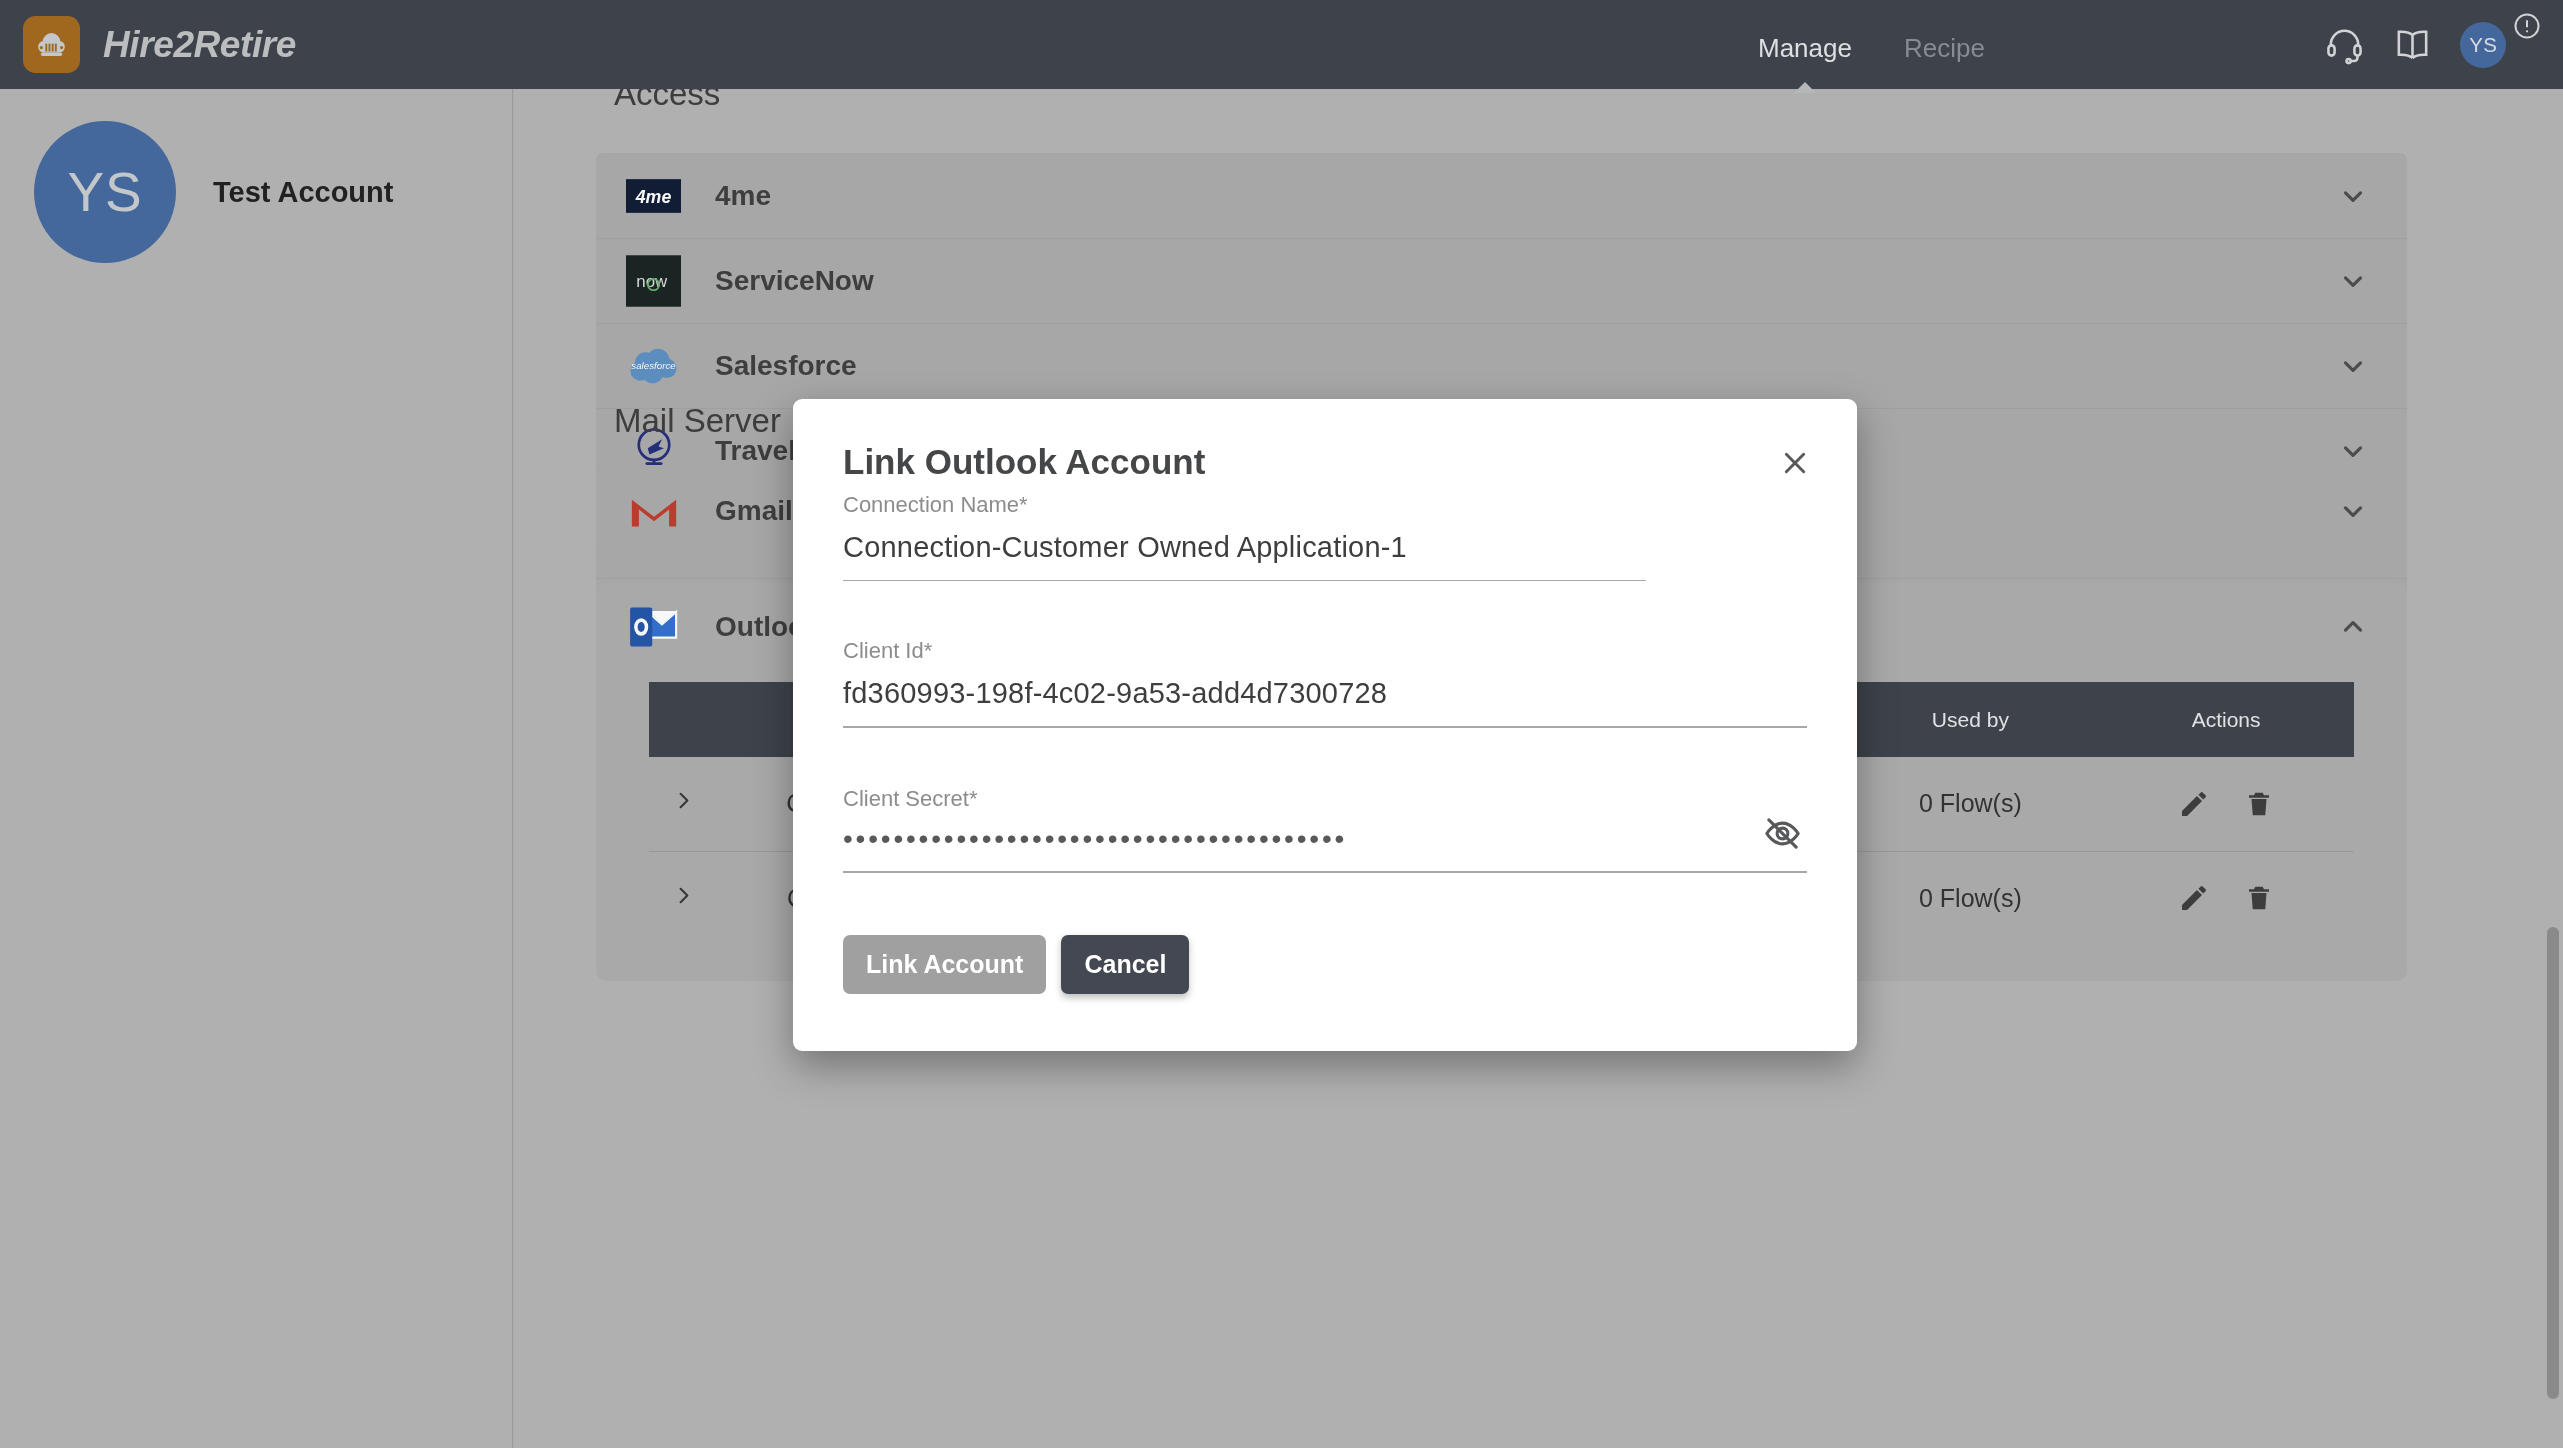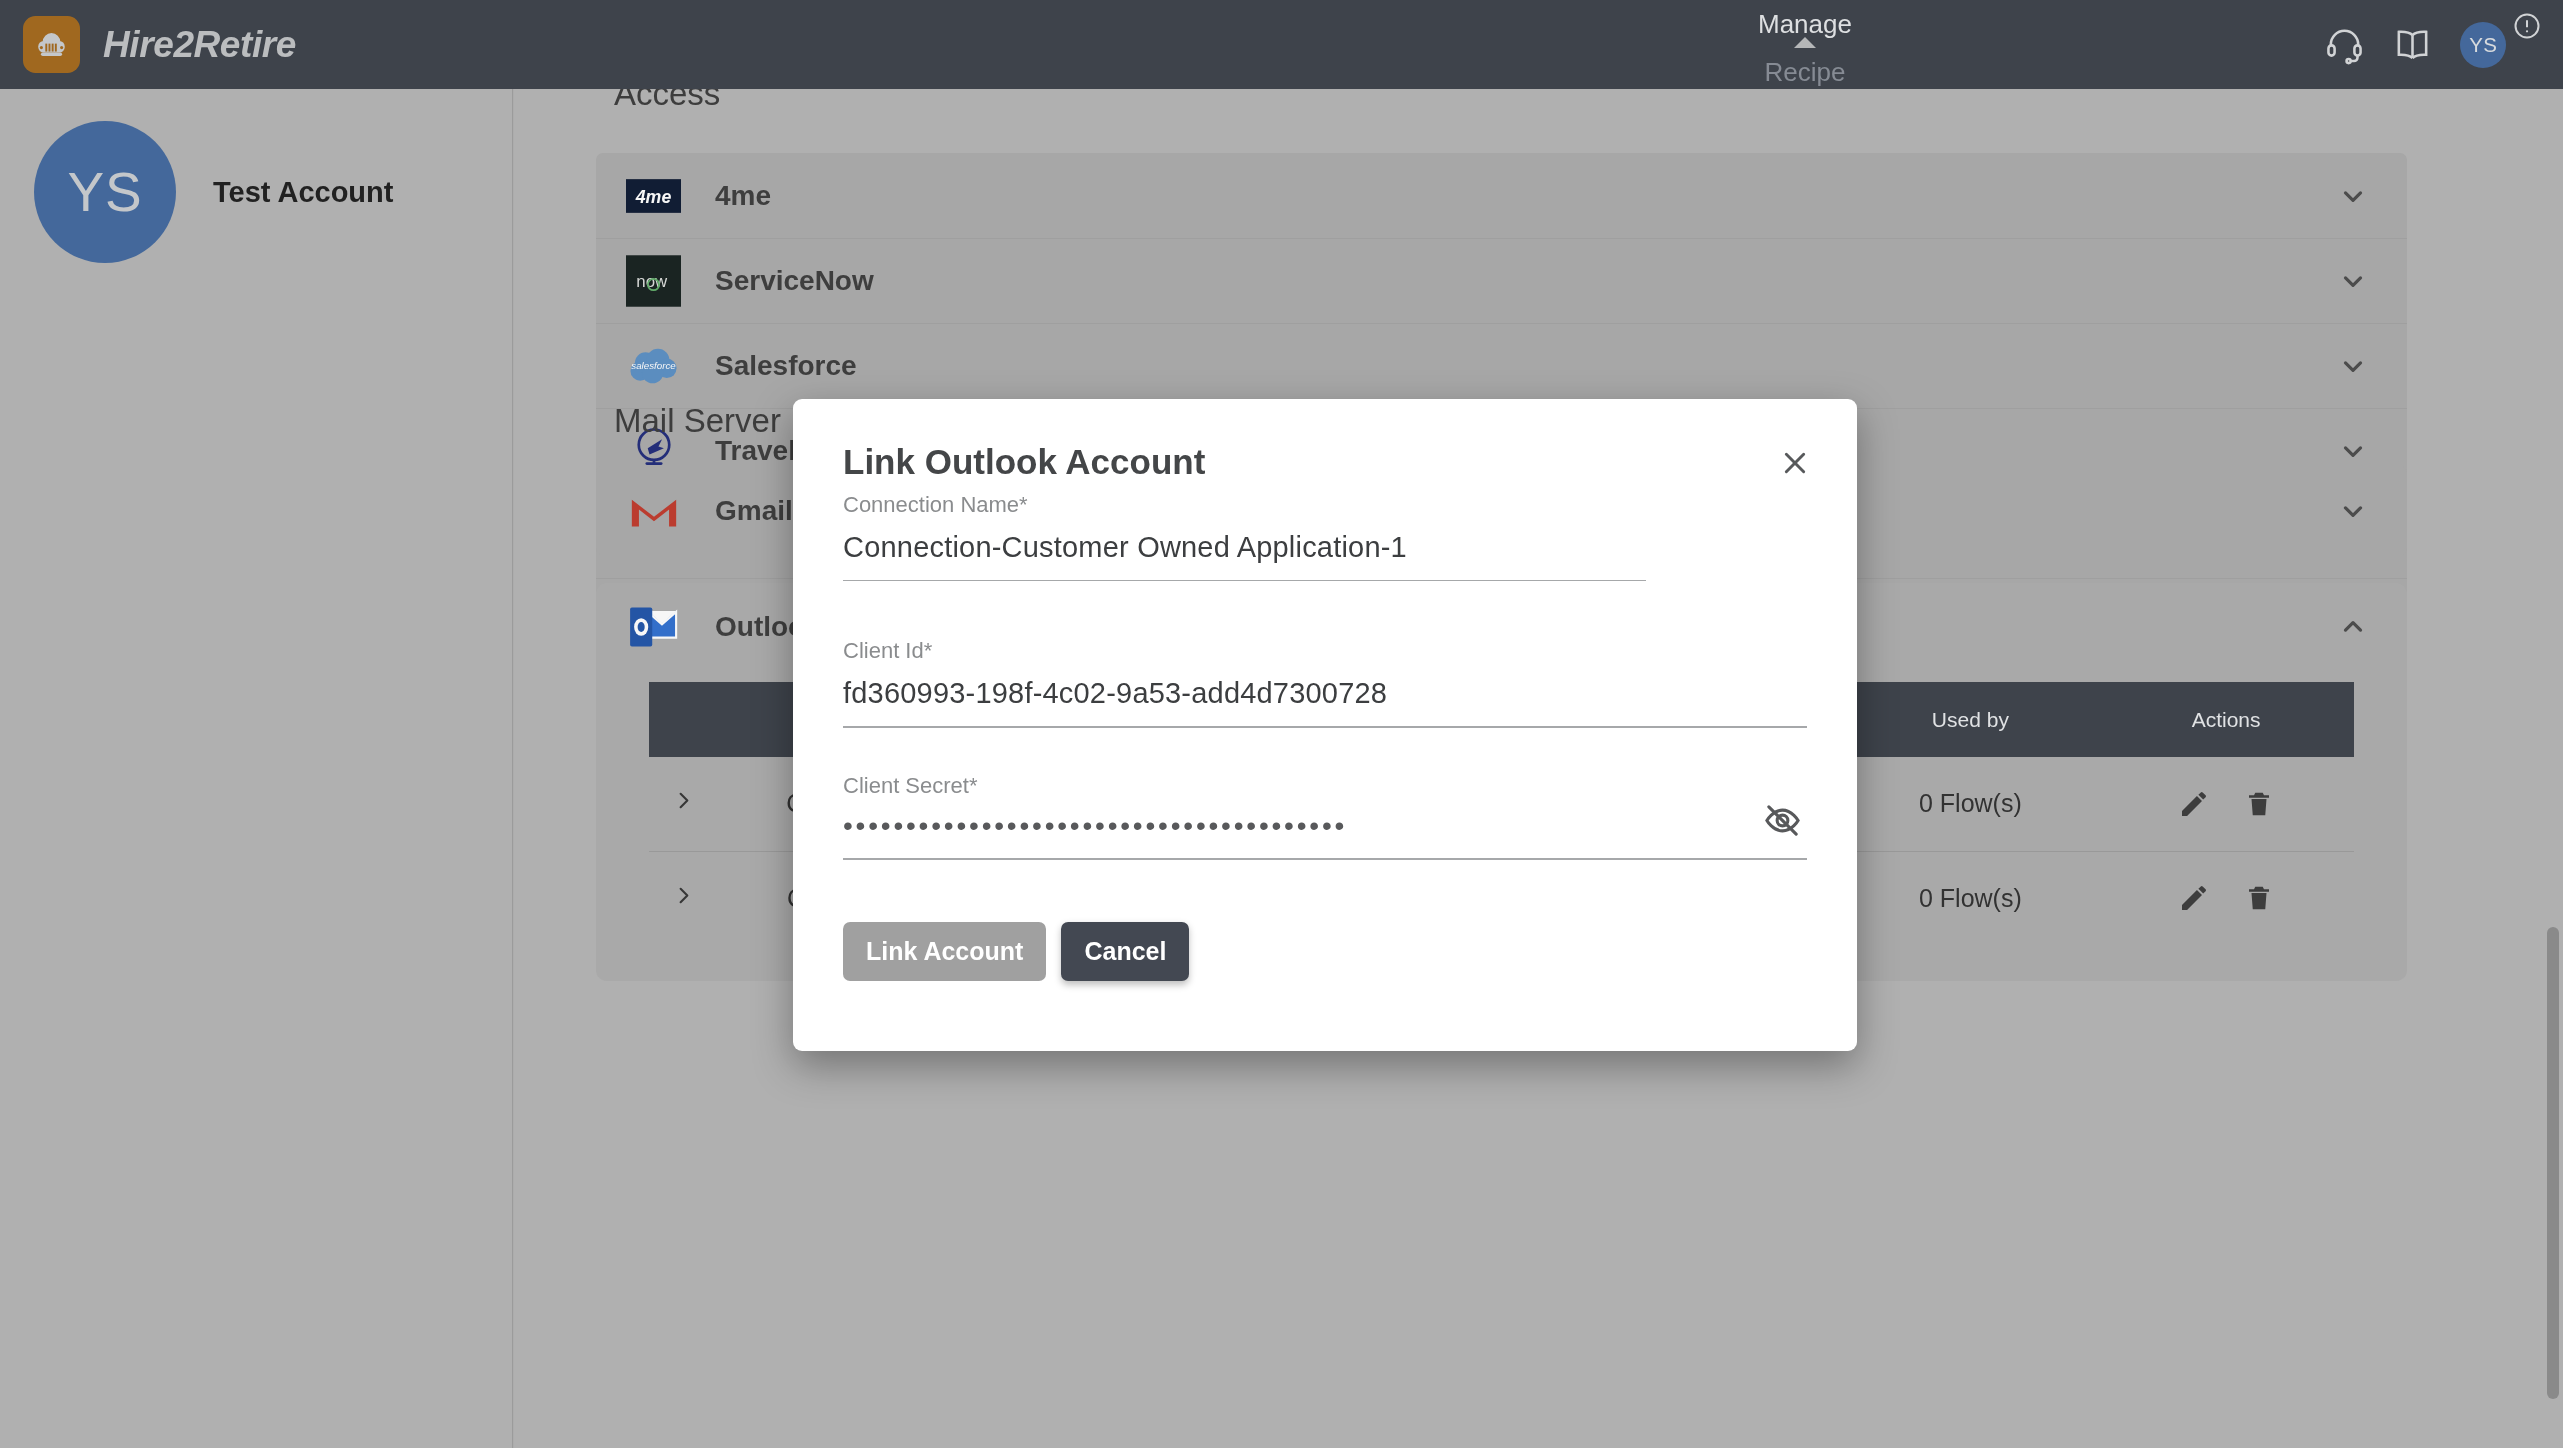--- a/index.html
+++ b/index.html
@@ -24,21 +24,21 @@
     width: 57px; height: 57px; border-radius: 12.5px;
     background: #a3681a;
     display: flex; align-items: center; justify-content: center;
     flex: none;
   }
   .brand-name {
     margin-left: 23px;
     font-size: 37px; font-weight: bold; font-style: italic;
     color: #c0c2c4; letter-spacing: -0.4px;
   }
-  .topnav { position: absolute; left: 1758px; top: 0; height: 96px; display: flex; align-items: center; flex-direction: column; }
+  .topnav { position: absolute; left: 1758px; top: 0; height: 96px; display: flex; align-items: center; }
   .topnav-item {
     font-size: 26px; color: #e4e6e8; margin-right: 52px;
     position: relative; height: 89px; display: flex; align-items: center;
     cursor: pointer;
   }
   .topnav-item.muted { color: #878d96; }
   .topnav-item.active::after {
     content: ""; position: absolute; bottom: 0; left: 50%;
     transform: translateX(-50%);
     border-left: 11.6px solid transparent;
@@ -170,21 +170,21 @@
   .field { margin-top: 10px; position: relative; }
   .field-label { font-size: 22px; color: #8a8c8e; }
   .field-value {
     font-size: 29px; color: #3c3e40;
     padding: 12.5px 0 16px 0; min-height: 43px;
     letter-spacing: 0.2px;
   }
   .field-underline { height: 1.8px; background: #a6a8aa; }
   .field.fld-name .field-underline { width: 803px; }
   .field.fld-id { margin-top: 57px; }
-  .field.fld-secret { margin-top: 45px; }
+  .field.fld-secret { margin-top: 58px; }
   .dots { font-size: 28px; color: #58595b; letter-spacing: 2.8px; line-height: 1.1; }
   .eye-toggle {
     position: absolute; right: 0; top: 23px;
     width: 50px; height: 50px; cursor: pointer;
     display: flex; align-items: center; justify-content: center;
   }
   .modal-actions { display: flex; align-items: center; margin-top: 62px; gap: 15px; }
   .btn {
     border: none; border-radius: 7.1px; cursor: pointer;
     font-family: "Liberation Sans", sans-serif;

